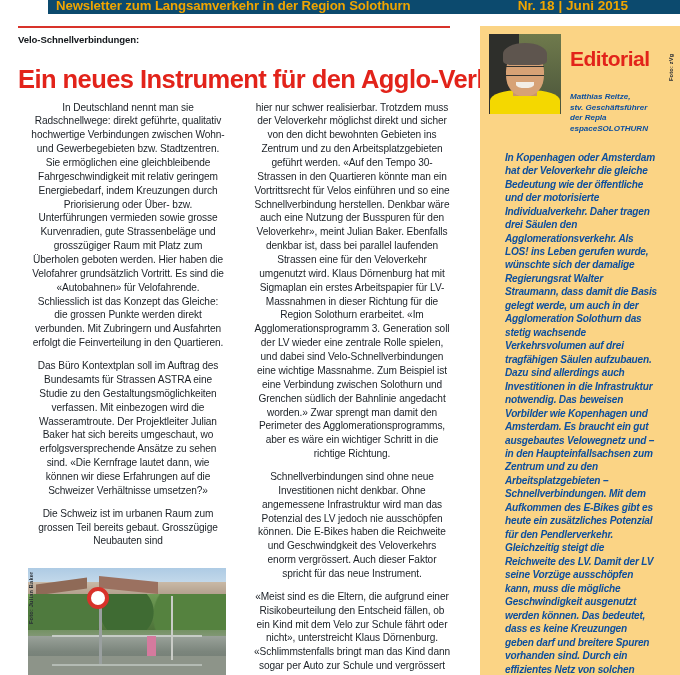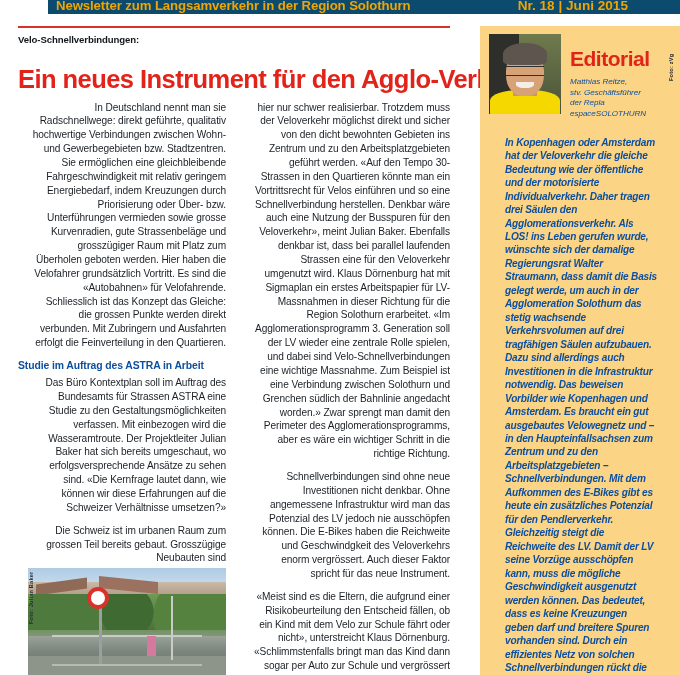--- a/index.html
+++ b/index.html
@@ -103,21 +103,21 @@
   }
   .col {
     width: 208px;
   }
   .col p {
     margin: 0 0 9px 12px;
     font-size: 10.15px;
     line-height: 1.365;
     color: #1b2026;
     letter-spacing: -0.09px;
-    text-align: right;
+    text-align: center;
   }
   .subhead {
     font-size: 10.4px;
     line-height: 1.25;
     font-weight: bold;
     color: #0d4f9e;
     margin: 3px 0 4px 0;
     letter-spacing: -0.1px;
   }
 
@@ -264,25 +264,25 @@
   }
   .edi-title {
     color: #e2231a;
     font-size: 21px;
     font-weight: bold;
     letter-spacing: -0.5px;
     line-height: 1;
     margin: 14px 0 0 0;
   }
   .edi-byline {
-    margin-top: 8px;
+    margin-top: 23px;
     font-size: 8.1px;
     line-height: 1.32;
     font-style: italic;
-    font-weight: normal;
+    font-weight: bold;
     color: #0d4f9e;
     letter-spacing: -0.05px;
   }
   .edi-body {
     margin-top: 11px;
   }
   .edi-body p {
     margin: 16px;
     font-size: 10.1px;
     line-height: 1.335;
@@ -318,21 +318,20 @@
   </div>
 
   <div class="article">
     <div class="rule-red"></div>
     <div class="kicker">Velo-Schnellverbindungen:</div>
     <h1 class="headline">Ein neues Instrument für den Agglo-Verkehr</h1>
 
     <div class="columns">
       <div class="col">
         <p>In Deutschland nennt man sie Radschnellwege: direkt geführte, qualitativ hochwertige Verbindungen zwischen Wohn- und Gewerbegebieten bzw. Stadtzentren. Sie ermöglichen eine gleichbleibende Fahrgeschwindigkeit mit relativ geringem Energiebedarf, indem Kreuzungen durch Priorisierung oder Über- bzw. Unterführungen vermieden sowie grosse Kurvenradien, gute Strassenbeläge und grosszügiger Raum mit Platz zum Überholen geboten werden. Hier haben die Velofahrer grundsätzlich Vortritt. Es sind die «Autobahnen» für Velofahrende. Schliesslich ist das Konzept das Gleiche: die grossen Punkte werden direkt verbunden. Mit Zubringern und Ausfahrten erfolgt die Feinverteilung in den Quartieren.</p>
-        <div class="subhead">Studie im Auftrag des ASTRA in Arbeit</div>
         <p>Das Büro Kontextplan soll im Auftrag des Bundesamts für Strassen ASTRA eine Studie zu den Gestaltungsmöglichkeiten verfassen. Mit einbezogen wird die Wasseramtroute. Der Projektleiter Julian Baker hat sich bereits umgeschaut, wo erfolgsversprechende Ansätze zu sehen sind. «Die Kernfrage lautet dann, wie können wir diese Erfahrungen auf die Schweizer Verhältnisse umsetzen?»</p>
         <p>Die Schweiz ist im urbanen Raum zum grossen Teil bereits gebaut. Grosszügige Neubauten sind</p>
       </div>
       <div class="col">
         <p>hier nur schwer realisierbar. Trotzdem muss der Veloverkehr möglichst direkt und sicher von den dicht bewohnten Gebieten ins Zentrum und zu den Arbeitsplatzgebieten geführt werden. «Auf den Tempo 30-Strassen in den Quartieren könnte man ein Vortrittsrecht für Velos einführen und so eine Schnellverbindung herstellen. Denkbar wäre auch eine Nutzung der Busspuren für den Veloverkehr», meint Julian Baker. Ebenfalls denkbar ist, dass bei parallel laufenden Strassen eine für den Veloverkehr umgenutzt wird. Klaus Dörnenburg hat mit Sigmaplan ein erstes Arbeitspapier für LV-Massnahmen in dieser Richtung für die Region Solothurn erarbeitet. «Im Agglomerationsprogramm 3. Generation soll der LV wieder eine zentrale Rolle spielen, und dabei sind Velo-Schnellverbindungen eine wichtige Massnahme. Zum Beispiel ist eine Verbindung zwischen Solothurn und Grenchen südlich der Bahnlinie angedacht worden.» Zwar sprengt man damit den Perimeter des Agglomerationsprogramms, aber es wäre ein wichtiger Schritt in die richtige Richtung.</p>
         <p>Schnellverbindungen sind ohne neue Investitionen nicht denkbar. Ohne angemessene Infrastruktur wird man das Potenzial des LV jedoch nie ausschöpfen können. Die E-Bikes haben die Reichweite und Geschwindgkeit des Veloverkehrs enorm vergrössert. Auch dieser Faktor spricht für das neue Instrument.</p>
         <p>«Meist sind es die Eltern, die aufgrund einer Risikobeurteilung den Entscheid fällen, ob ein Kind mit dem Velo zur Schule fährt oder nicht», unterstreicht Klaus Dörnenburg. «Schlimmstenfalls bringt man das Kind dann sogar per Auto zur Schule und vergrössert so das Gefahren-</p>
       </div>
     </div>
   </div>

